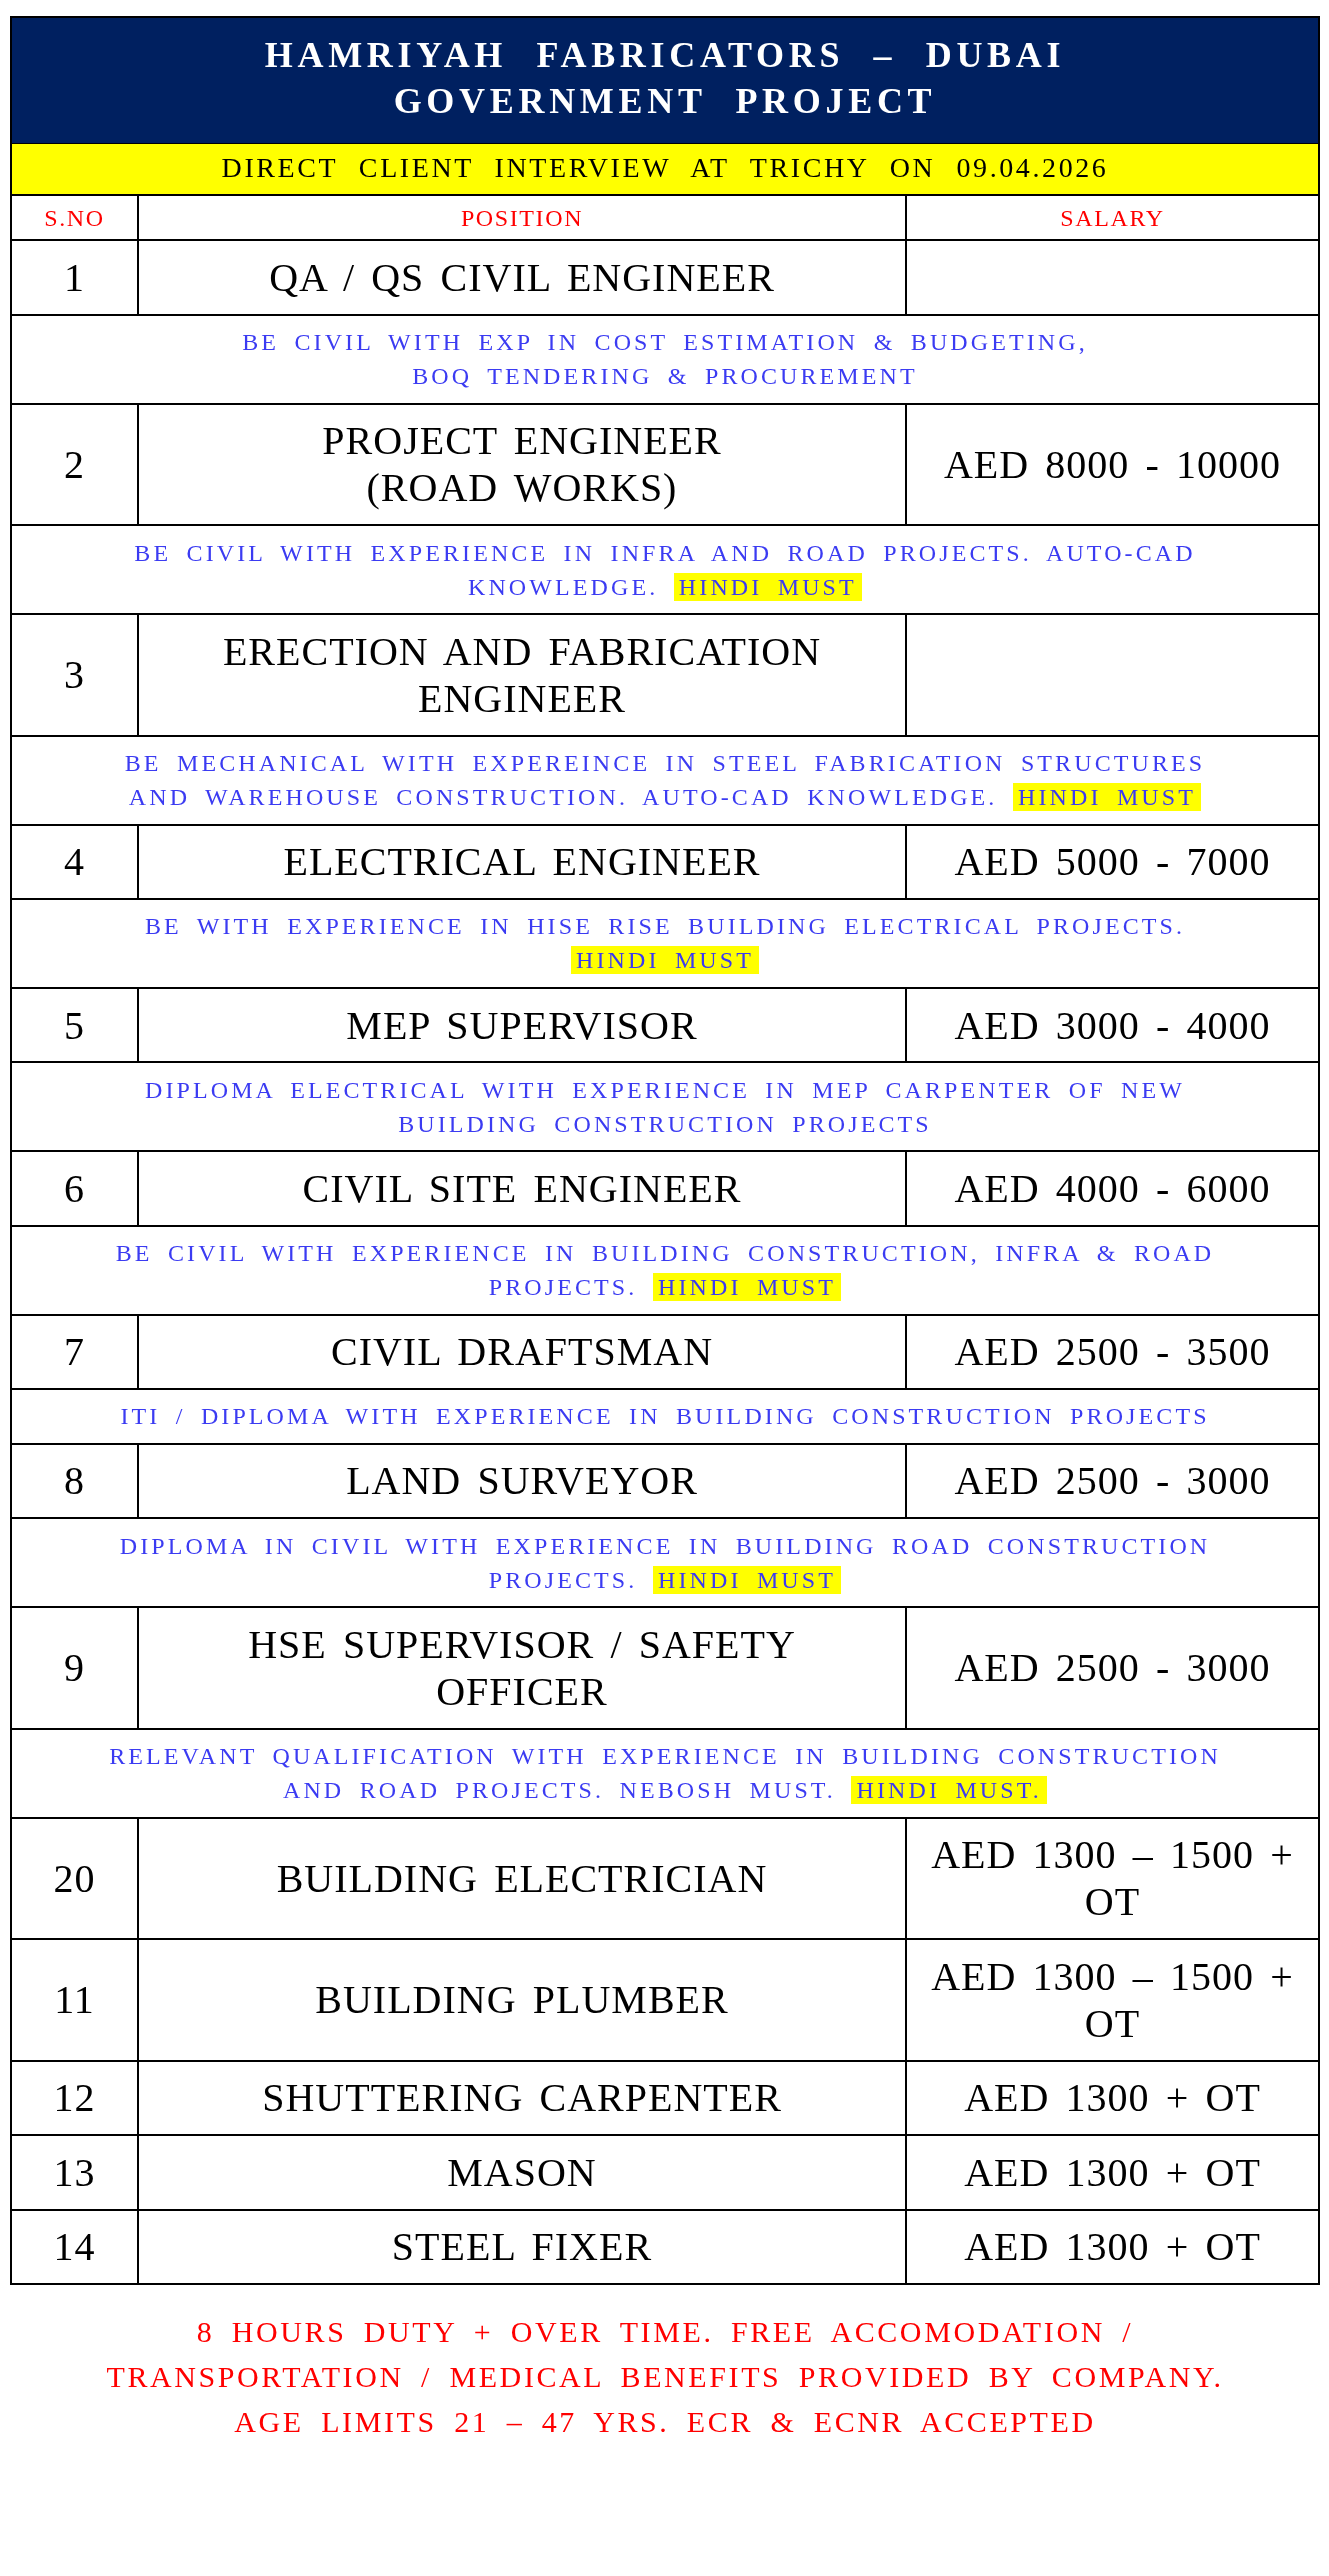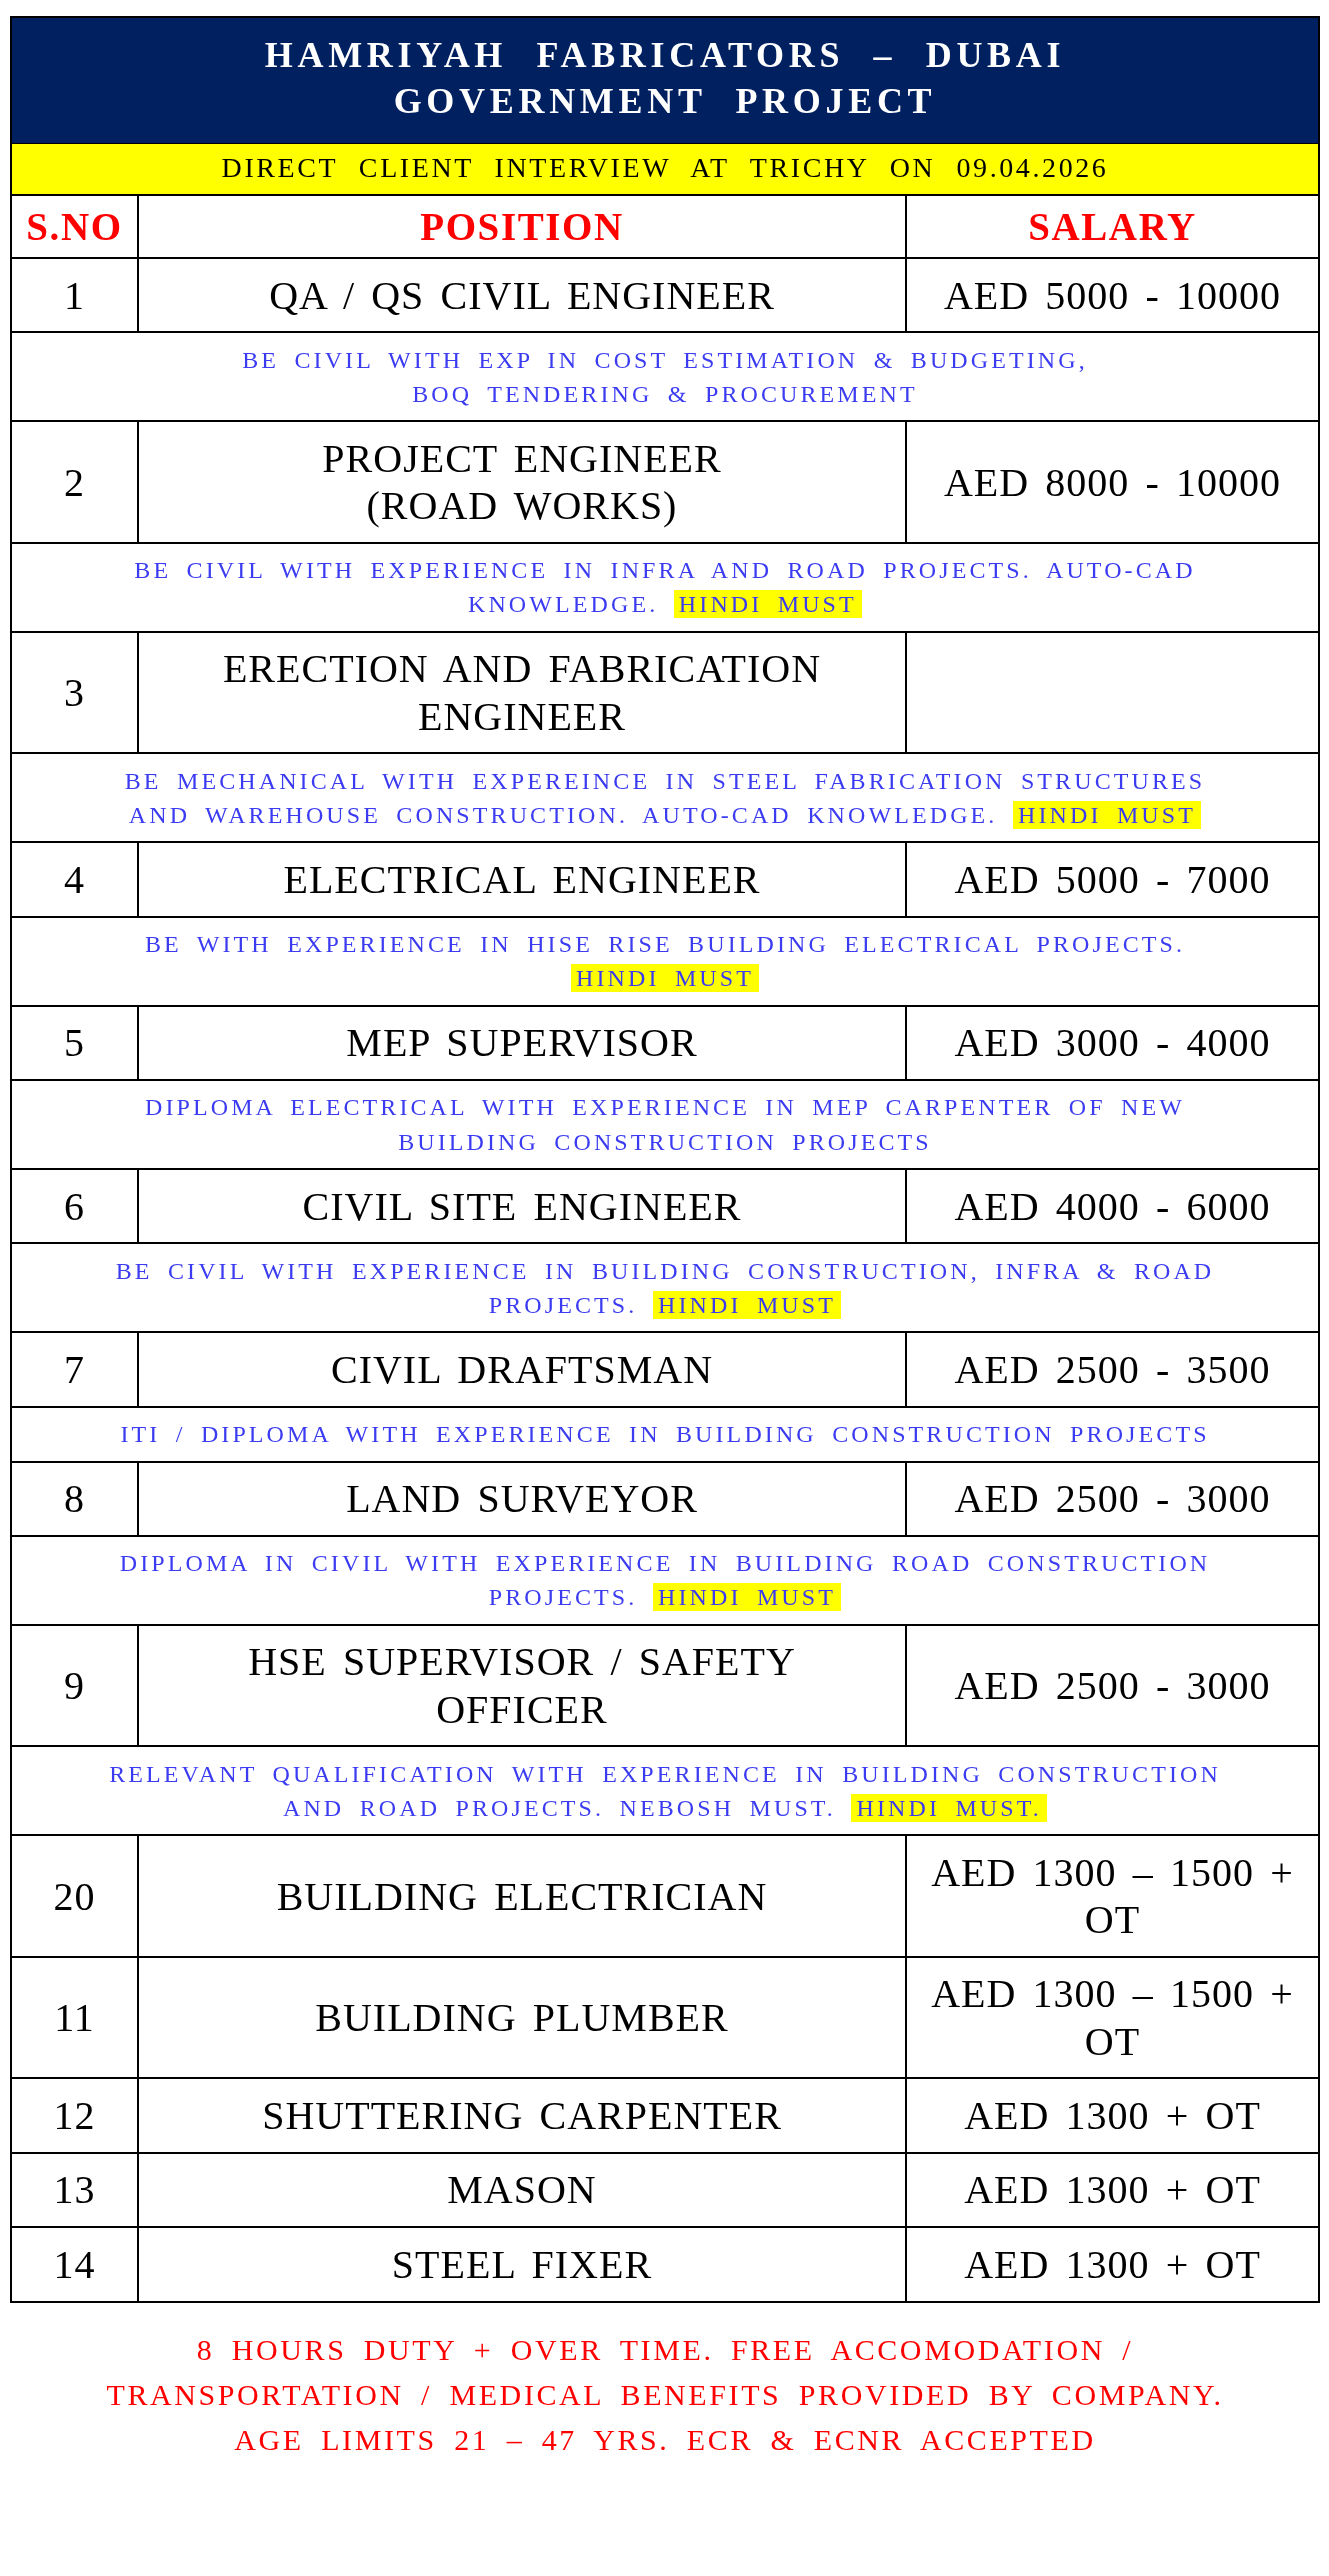--- a/index.html
+++ b/index.html
@@ -39,21 +39,21 @@
 
   .trow{display:grid;grid-template-columns:127px 768px 411px;}
   .trow .cell{
     display:flex;align-items:center;justify-content:center;text-align:center;
     padding:12.6px 6.3px; font-size:40px; line-height:1.18;
     letter-spacing:1px; word-spacing:5.2px; white-space:pre-line;
   }
   .trow .sno{border-right:2.1px solid var(--ink);}
   .trow .pos{border-right:2.1px solid var(--ink);}
 
-  .thead .cell{color:var(--red);font-size:39px;font-weight:700;padding:7.3px 5.2px;letter-spacing:1.6px;}
+  .thead .cell{color:var(--red);font-size:24px;font-weight:400;padding:7.3px 5.2px;letter-spacing:1.6px;}
 
   .drow{
     color:var(--blue); text-align:center; padding:9.4px 15.7px;
     font-size:24px; line-height:1.42; letter-spacing:3.1px; word-spacing:6.3px;
   }
   .drow .dline{min-height:1.4em;}
   .hl{background:var(--yellow); padding:1px 5.2px;}
 
   .notice{
     color:var(--red); text-align:center; margin:24px 21px 0 21px;
@@ -78,21 +78,20 @@
     <div class="tbl">
       <div class="trow thead">
         <div class="cell sno">S.NO</div>
         <div class="cell pos">POSITION</div>
         <div class="cell sal">SALARY</div>
       </div>
 
   <div class="trow">
     <div class="cell sno">1</div>
     <div class="cell pos">QA / QS CIVIL ENGINEER</div>
-    <div class="cell sal">AED 5000 - 10000</div>
   </div>
   <div class="drow">
           <div class="dline"><span>BE CIVIL WITH EXP IN COST ESTIMATION &amp; BUDGETING,</span></div>
           <div class="dline"><span>BOQ TENDERING &amp; PROCUREMENT</span></div>
         </div>
 
   <div class="trow">
     <div class="cell sno">2</div>
     <div class="cell pos">PROJECT ENGINEER
 (ROAD WORKS)</div>

